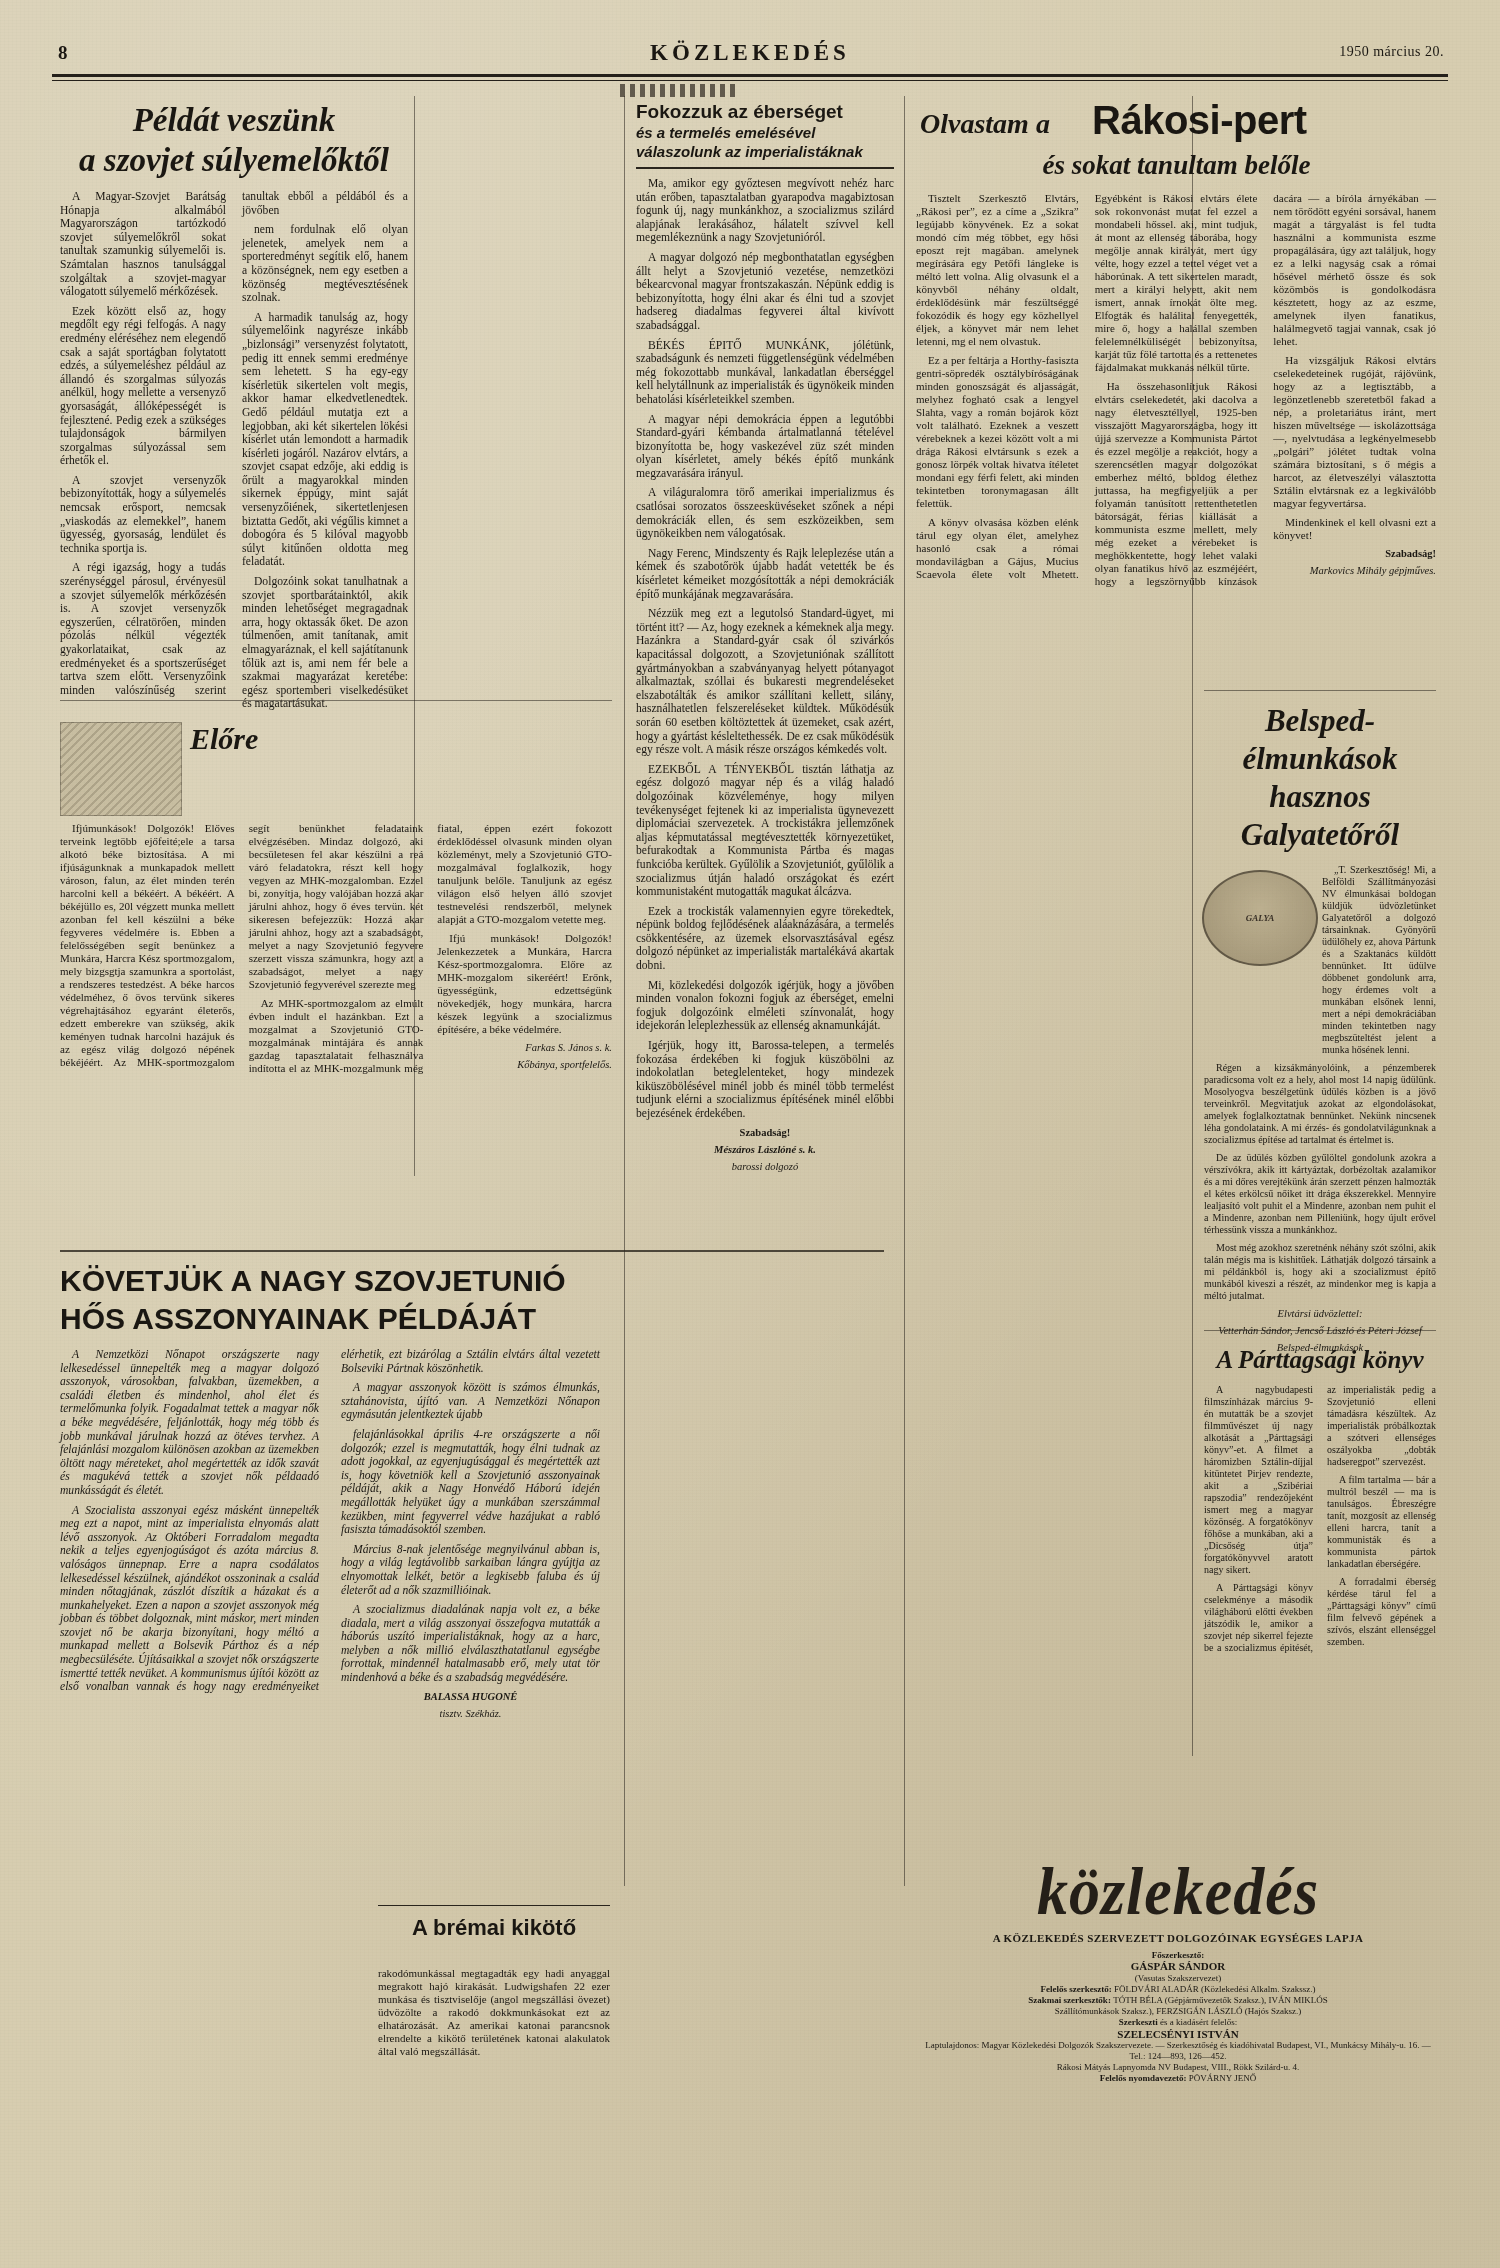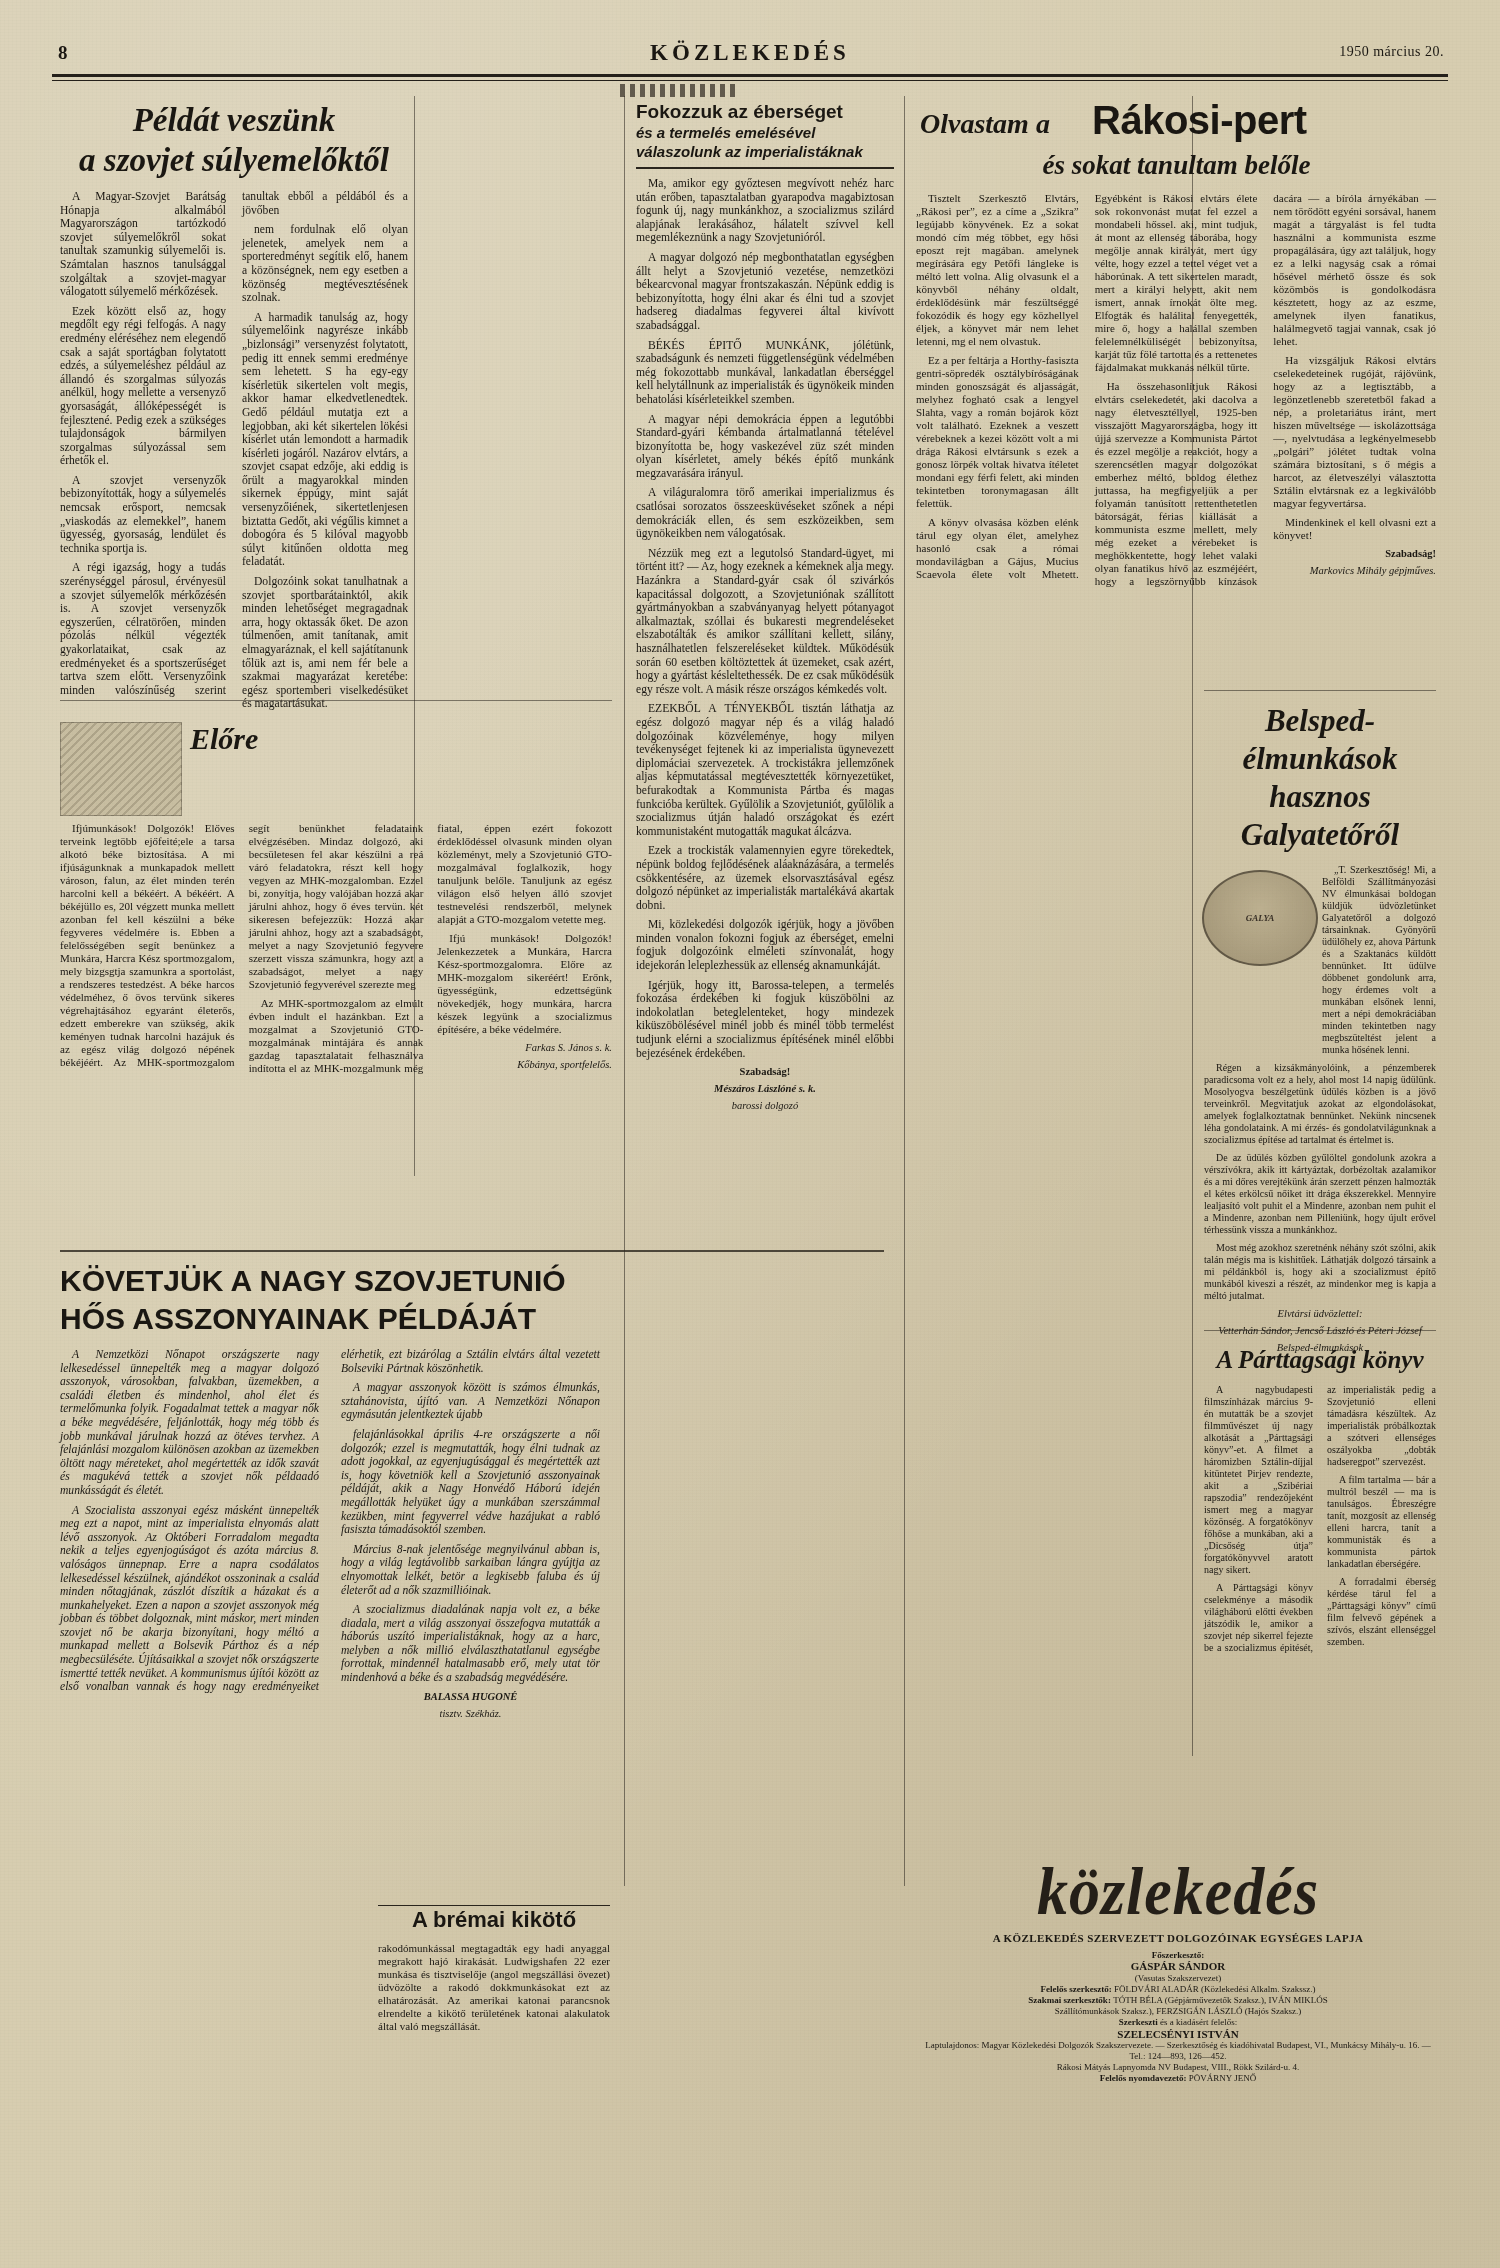--- a/index.html
+++ b/index.html
@@ -171,33 +171,34 @@
       <p class="body-txt it ind">A magyar asszonyok között is számos élmunkás, sztahánovista, újító van. A Nemzetközi Nőnapon egymásután jelentkeztek újabb</p>
       <p class="body-txt it ind">felajánlásokkal április 4-re országszerte a női dolgozók; ezzel is megmutatták, hogy élni tudnak az adott jogokkal, az egyenjugúsággal és megértették azt is, hogy követniök kell a Szovjetunió asszonyainak példáját, akik a Nagy Honvédő Háború idején megállották helyüket úgy a munkában szerszámmal kezükben, mint fegyverrel védve hazájukat a rabló fasiszta támadásoktól szemben.</p>
       <p class="body-txt it ind">Március 8-nak jelentősége megnyilvánul abban is, hogy a világ legtávolibb sarkaiban lángra gyújtja az elnyomottak lelkét, betör a legkisebb faluba és új életerőt ad a nők szazmillióinak.</p>
       <p class="body-txt it ind">A szocializmus diadalának napja volt ez, a béke diadala, mert a világ asszonyai összefogva mutatták a háborús uszító imperialistáknak, hogy az a harc, melyben a nők millió elválaszthatatlanul egységbe forrottak, mindennél hatalmasabb erő, mely utat tör mindenhová a béke és a szabadság megvédésére.</p>
       <p class="sig c bold">BALASSA HUGONÉ</p>
       <p class="sig c">tisztv. Székház.</p>
     </div>
   </div>
 
   <div class="col" style="left:378px; top:1905px; width:232px;">
-    <div class="blockhead" style="font-size:22px; line-height:28px; border-top:1px solid #2a251d; margin-bottom:8px;">A brémai kikötő</div>
+    <div class="blockhead" style="font-size:22px; line-height:28px; border-top:1px solid #2a251d; padding-top:8px; margin-bottom:25px;">A brémai kikötő</div>
     <p class="body-txt small">rakodómunkással megtagadták egy hadi anyaggal megrakott hajó kirakását. Ludwigshafen 22 ezer munkása és tisztviselője (angol megszállási övezet) üdvözölte a rakodó dokkmunkásokat ezt az elhatározását. Az amerikai katonai parancsnok elrendelte a kikötő területének katonai alakulatok által való megszállását.</p>
   </div>
 
   <div class="col" style="left:636px; top:100px; width:258px;">
     <div class="blockhead" style="font-size:19px; line-height:23px; text-align:left;">Fokozzuk az éberséget</div>
     <div class="blockhead it" style="font-size:15px; line-height:19px; text-align:left;">és a termelés emelésével</div>
     <div class="blockhead it" style="font-size:15px; line-height:19px; text-align:left; border-bottom:2px solid #2a251d; padding-bottom:6px; margin-bottom:8px;">válaszolunk az imperialistáknak</div>
     <p class="body-txt ind">Ma, amikor egy győztesen megvívott nehéz harc után erőben, tapasztalatban gyarapodva magabiztosan fogunk új, nagy munkánkhoz, a szocializmus szilárd alapjának lerakásához, hálatelt szívvel kell megemlékeznünk a nagy Szovjetunióról.</p>
     <p class="body-txt ind">A magyar dolgozó nép megbonthatatlan egységben állt helyt a Szovjetunió vezetése, nemzetközi békearcvonal magyar frontszakaszán. Népünk eddig is bebizonyította, hogy élni akar és élni tud a szovjet hadsereg diadalmas fegyverei által kivívott szabadsággal.</p>
     <p class="body-txt ind">BÉKÉS ÉPITŐ MUNKÁNK, jólétünk, szabadságunk és nemzeti függetlenségünk védelmében még fokozottabb munkával, lankadatlan éberséggel kell helytállnunk az imperialisták és ügynökeik minden behatolási kísérleteikkel szemben.</p>
     <p class="body-txt ind">A magyar népi demokrácia éppen a legutóbbi Standard-gyári kémbanda ártalmatlanná tételével bizonyította be, hogy vaskezével züz szét minden olyan kísérletet, amely békés építő munkánk megzavarására irányul.</p>
     <p class="body-txt ind">A világuralomra törő amerikai imperializmus és csatlósai sorozatos összeesküvéseket szőnek a népi demokráciák ellen, és sem eszközeikben, sem ügynökeikben nem válogatósak.</p>
+    <p class="body-txt ind">Nagy Ferenc, Mindszenty és Rajk leleplezése után a kémek és szabotőrök újabb hadát vetették be és kísérletet kémeiket mozgósították a népi demokráciák építő munkájának megzavarására.</p>
     <p class="body-txt ind">Nézzük meg ezt a legutolsó Standard-ügyet, mi történt itt? — Az, hogy ezeknek a kémeknek alja megy. Hazánkra a Standard-gyár csak ól szivárkós kapacitással dolgozott, a Szovjetuniónak szállított gyártmányokban a szabványanyag helyett pótanyagot alkalmaztak, szóllai és bukaresti megrendeléseket elszabotálták és amikor szállítani kellett, silány, használhatetlen felszereléseket küldtek. Működésük során 60 esetben költöztettek át üzemeket, csak azért, hogy a gyártást késleltethessék. De ez csak működésük egy része volt. A másik része országos kémkedés volt.</p>
     <p class="body-txt ind">EZEKBŐL A TÉNYEKBŐL tisztán láthatja az egész dolgozó magyar nép és a világ haladó dolgozóinak közvéleménye, hogy milyen tevékenységet fejtenek ki az imperialista ügynevezett diplomáciai szervezetek. A trockistákra jellemzőnek aljas képmutatással megtévesztették környezetüket, befurakodtak a Kommunista Pártba és magas funkcióba kerültek. Gyűlölik a Szovjetuniót, gyűlölik a szocializmus útján haladó országokat és ezért kommunistaként mutogatták magukat álcázva.</p>
     <p class="body-txt ind">Ezek a trockisták valamennyien egyre törekedtek, népünk boldog fejlődésének aláaknázására, a termelés csökkentésére, az üzemek elsorvasztásával egész dolgozó népünket az imperialisták martalékává akartak dobni.</p>
     <p class="body-txt ind">Mi, közlekedési dolgozók igérjük, hogy a jövőben minden vonalon fokozni fogjuk az éberséget, emelni fogjuk dolgozóink elméleti színvonalát, hogy idejekorán leleplezhessük az ellenség aknamunkáját.</p>
     <p class="body-txt ind">Igérjük, hogy itt, Barossa-telepen, a termelés fokozása érdekében ki fogjuk küszöbölni az indokolatlan beteglelenteket, hogy mindezek kiküszöbölésével minél jobb és minél több termelést tudjunk elérni a szocializmus építésének minél előbbi bejezésének érdekében.</p>
     <p class="sig c bold" style="font-style:normal;">Szabadság!</p>
     <p class="sig c bold">Mészáros Lászlóné s. k.</p>
     <p class="sig c">barossi dolgozó</p>
   </div>
 

